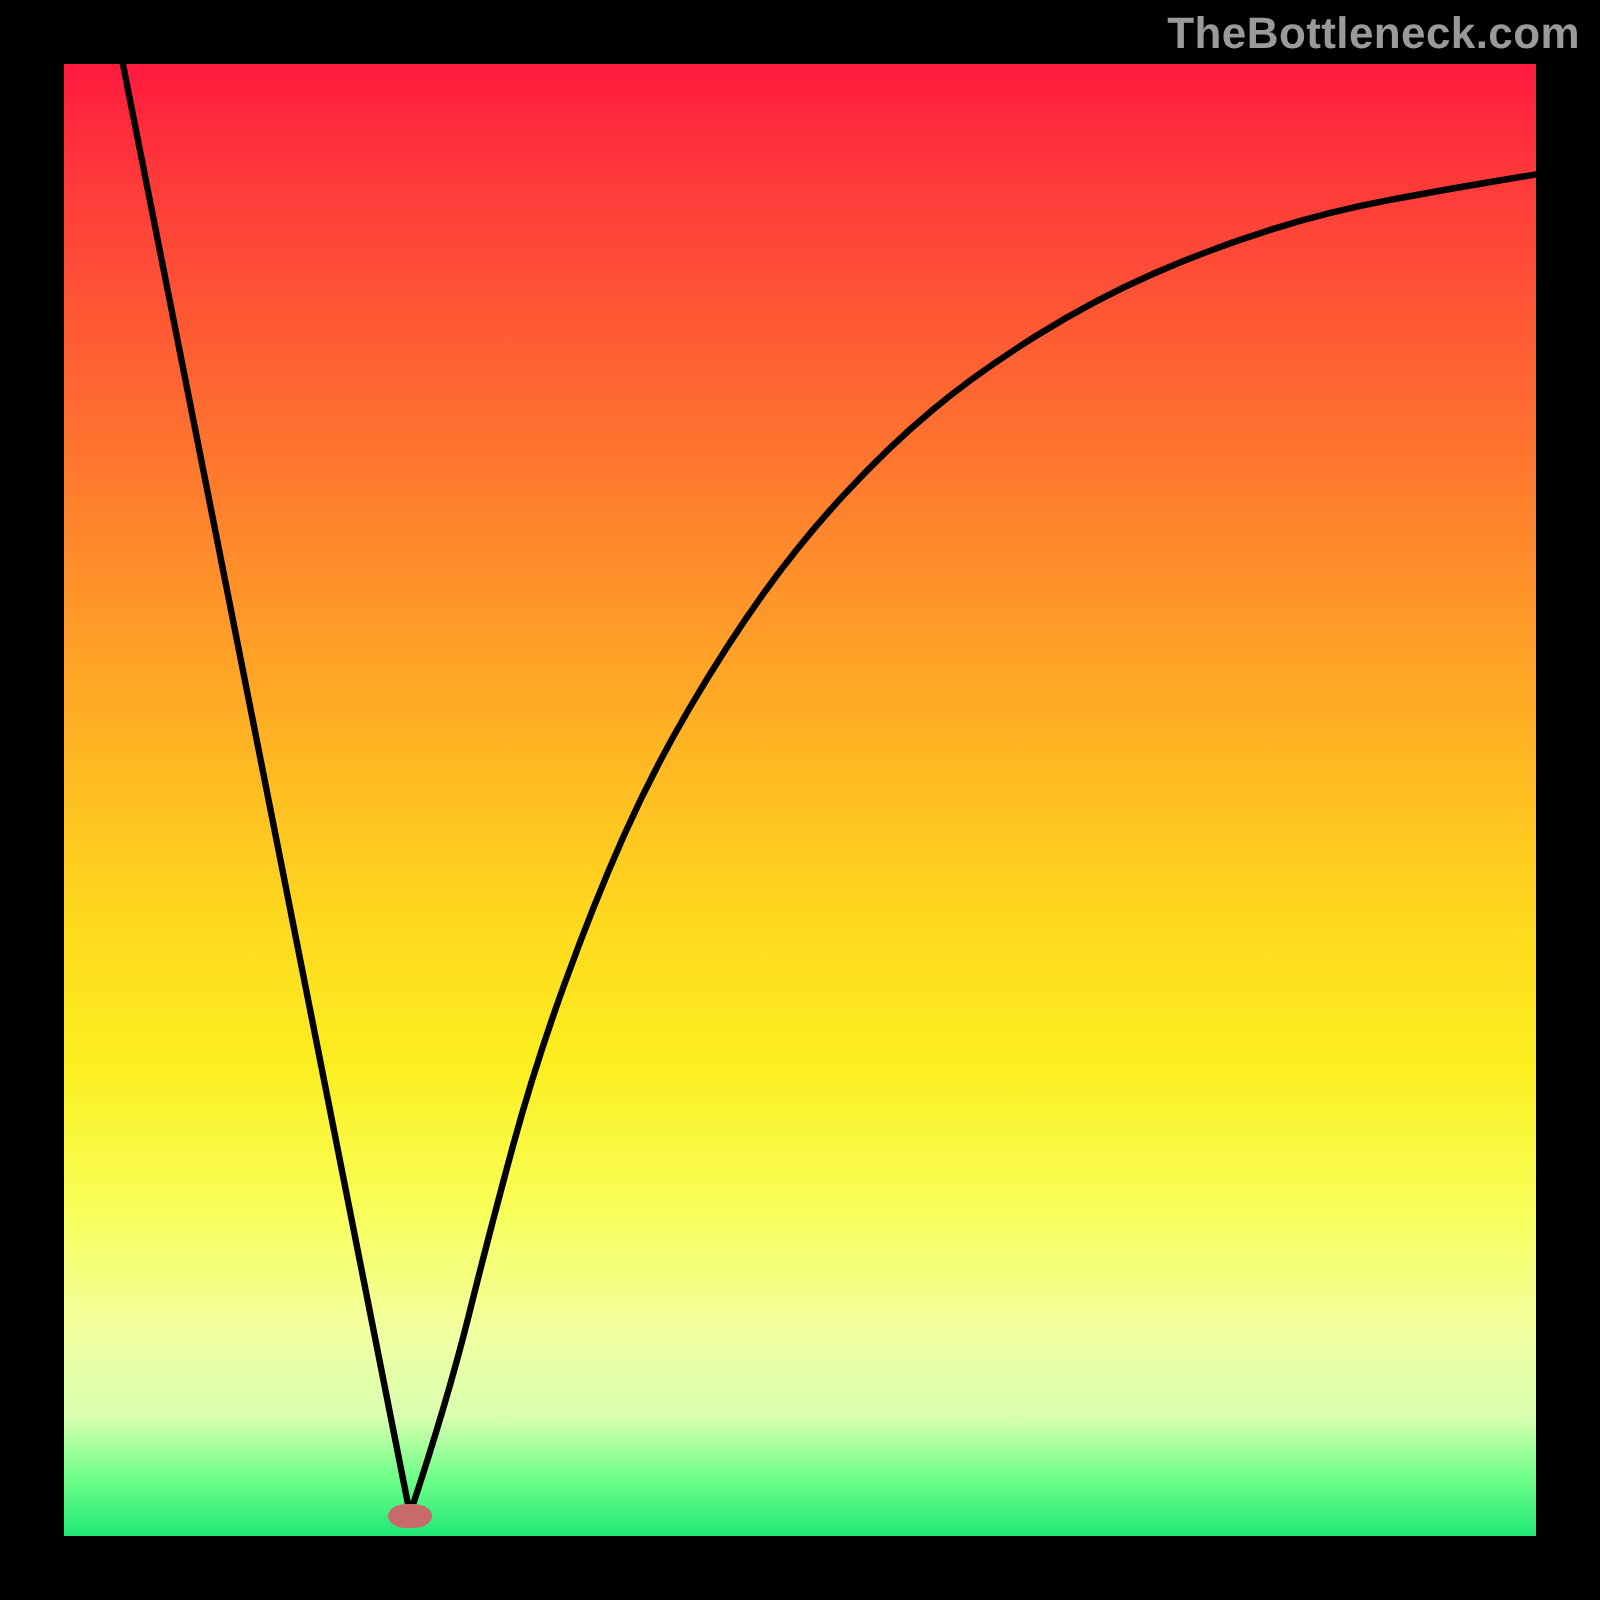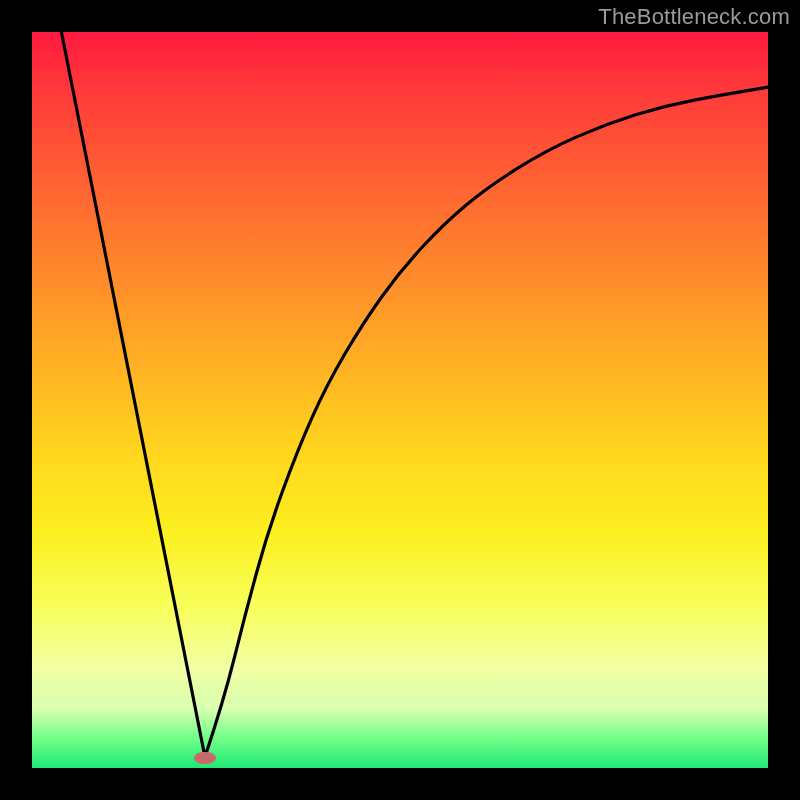--- a/index.html
+++ b/index.html
@@ -61,21 +61,21 @@
     background: #c86a6a;
     border-radius: 50% / 60%;
   }
   .watermark {
     position: absolute;
     top: 4px;
     right: 10px;
     color: #9a9a9a;
     font-size: 22px;
     letter-spacing: 0.2px;
-    font-weight: 400;
+    font-weight: 700;
     user-select: none;
   }
 </style>
 </head>
 <body>
 
 <div class="frame">
   <div class="plot-area">
     <svg class="curve-svg" viewBox="0 0 736 736">
       <path class="curve-path" d="M 29.44 0.00 L 172.96 724.96 Q 191.36 669.76 202.40 625.60 Q 213.44 581.44 224.48 540.96 Q 235.52 500.48 250.24 460.00 Q 264.96 419.52 279.68 386.40 Q 294.40 353.28 312.80 322.00 Q 331.20 290.72 349.60 264.96 Q 368.00 239.20 390.08 215.28 Q 412.16 191.36 434.24 172.96 Q 456.32 154.56 485.76 136.16 Q 515.20 117.76 544.64 104.88 Q 574.08 92.00 603.52 82.80 Q 632.96 73.60 662.40 68.08 Q 691.84 62.56 713.92 58.88 T 736.00 55.20"></path>

